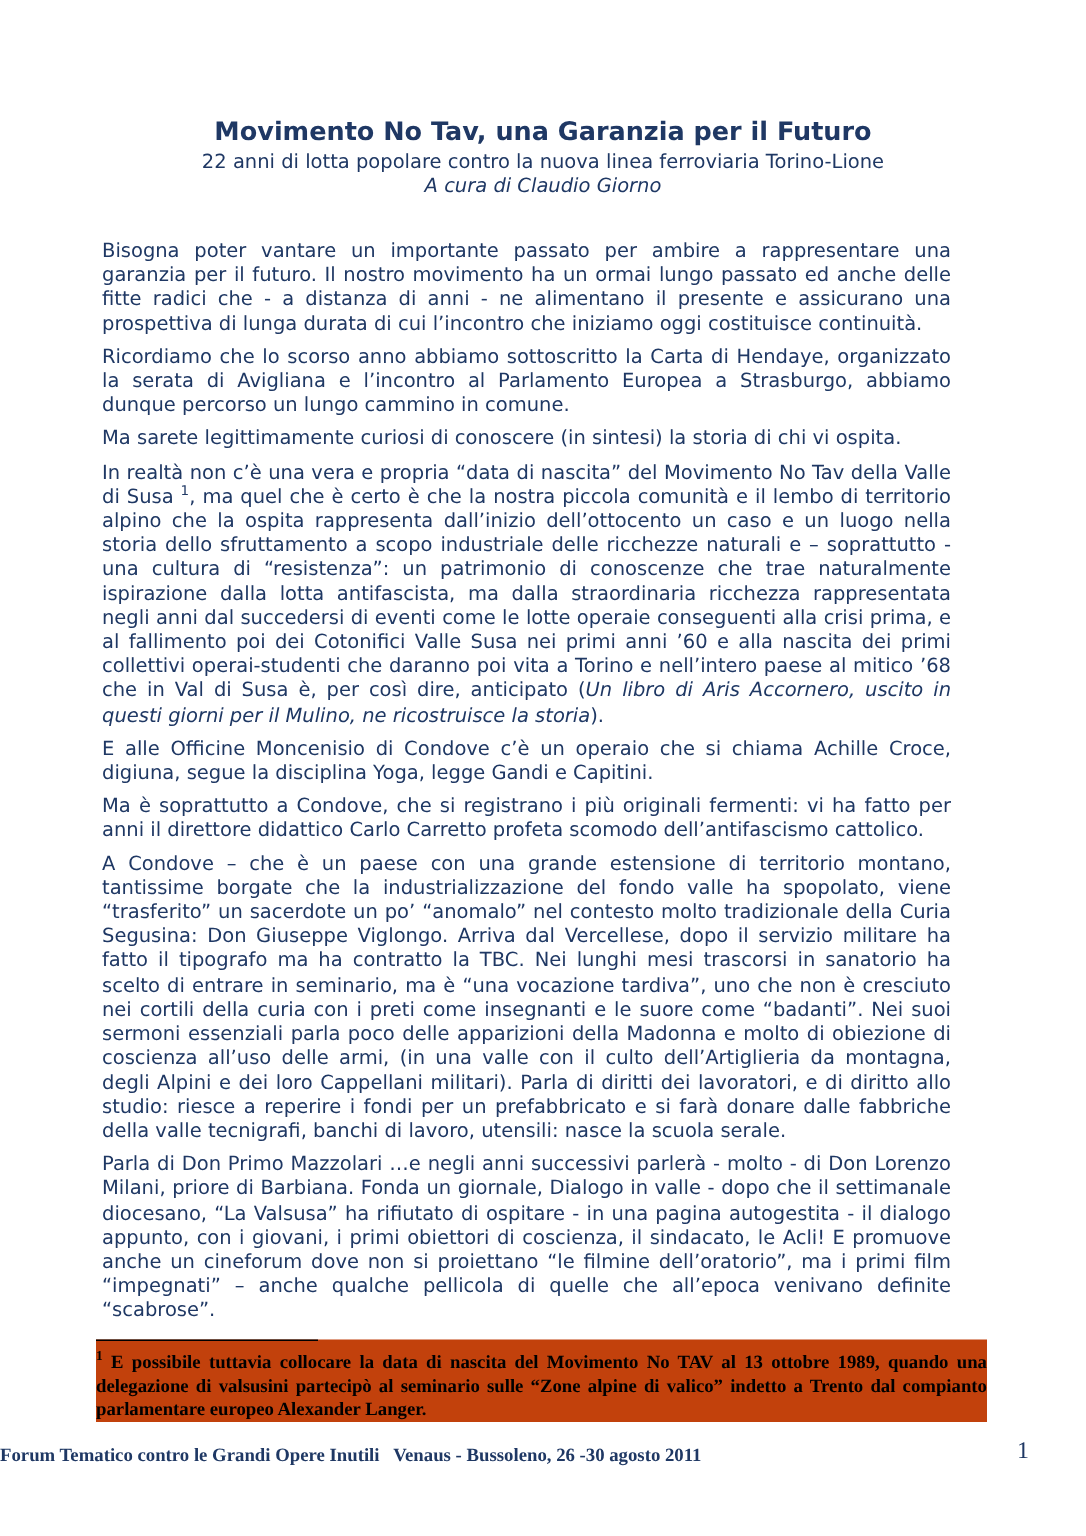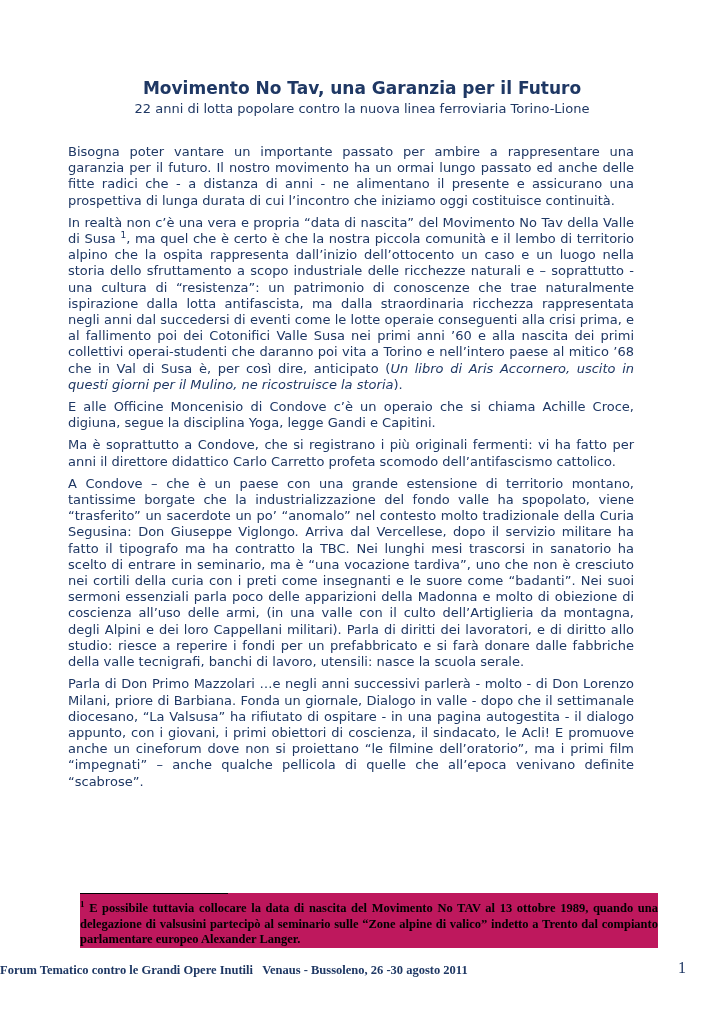--- a/index.html
+++ b/index.html
@@ -47,24 +47,24 @@
     color: #1f3864;
   }
   .body-para .run-italic { font-style: italic; }
   .body-para sup {
     font-size: 9px;
     line-height: 0;
     vertical-align: super;
   }
   .footnote-block {
     position: absolute;
-    left: 80px;
+    left: 64px;
     right: 66px;
     top: 893px;
-    background: #be185d;
+    background: #c2410c;
   }
   .footnote-rule {
     width: 148px;
     height: 0;
     border-top: 1px solid #000000;
     margin-bottom: 7px;
   }
   .footnote {
     font-family: "Liberation Serif", "DejaVu Serif", serif;
     font-weight: bold;
@@ -100,24 +100,27 @@
   }
 </style>
 </head>
 <body>
 
 <div class="page">
 
   <div class="header">
     <h1 class="title">Movimento No Tav, una Garanzia per il Futuro</h1>
     <div class="subtitle">22 anni di lotta popolare contro la nuova linea ferroviaria Torino-Lione</div>
+    <div class="byline">A cura di Claudio Giorno</div>
   </div>
 
   <div class="body" id="paragraphs">
       <p class="body-para"><span>Bisogna poter vantare un importante passato per ambire a rappresentare una garanzia per il futuro. Il nostro movimento ha un ormai lungo passato ed anche delle fitte radici che - a distanza di anni - ne alimentano il presente e assicurano una prospettiva di lunga durata di cui l’incontro che iniziamo oggi costituisce continuità.</span></p>
+      <p class="body-para"><span>Ricordiamo che lo scorso anno abbiamo sottoscritto la Carta di Hendaye, organizzato la serata di Avigliana e l’incontro al Parlamento Europea a Strasburgo, abbiamo dunque percorso un lungo cammino in comune.</span></p>
+      <p class="body-para"><span>Ma sarete legittimamente curiosi di conoscere (in sintesi) la storia di chi vi ospita.</span></p>
       <p class="body-para"><span>In realtà non c’è una vera e propria “data di nascita” del Movimento No Tav della Valle di Susa </span><sup>1</sup><span>, ma quel che è certo è che la nostra piccola comunità e il lembo di territorio alpino che la ospita rappresenta dall’inizio dell’ottocento un caso e un luogo nella storia dello sfruttamento a scopo industriale delle ricchezze naturali e – soprattutto - una cultura di “resistenza”: un patrimonio di conoscenze che trae naturalmente ispirazione dalla lotta antifascista, ma dalla straordinaria ricchezza rappresentata negli anni dal succedersi di eventi come le lotte operaie conseguenti alla crisi prima, e al fallimento poi dei Cotonifici Valle Susa nei primi anni ’60 e alla nascita dei primi collettivi operai-studenti che daranno poi vita a Torino e nell’intero paese al mitico ’68 che in Val di Susa è, per così dire, anticipato (</span><span class="run-italic">Un libro di Aris Accornero, uscito in questi giorni per il Mulino, ne ricostruisce la storia</span><span>).</span></p>
       <p class="body-para"><span>E alle Officine Moncenisio di Condove c’è un operaio che si chiama Achille Croce, digiuna, segue la disciplina Yoga, legge Gandi e Capitini.</span></p>
       <p class="body-para"><span>Ma è soprattutto a Condove, che si registrano i più originali fermenti: vi ha fatto per anni il direttore didattico Carlo Carretto profeta scomodo dell’antifascismo cattolico.</span></p>
       <p class="body-para"><span>A Condove – che è un paese con una grande estensione di territorio montano, tantissime borgate che la industrializzazione del fondo valle ha spopolato, viene “trasferito”  un sacerdote un po’ “anomalo” nel contesto molto tradizionale della Curia Segusina: Don Giuseppe Viglongo. Arriva dal Vercellese, dopo il servizio militare ha fatto il tipografo ma ha contratto la TBC. Nei lunghi mesi trascorsi in sanatorio ha scelto di entrare in seminario, ma è “una vocazione tardiva”, uno che non è cresciuto nei cortili della curia con i preti come insegnanti e le suore come “badanti”. Nei suoi sermoni essenziali parla poco delle apparizioni della Madonna e molto di obiezione di coscienza all’uso delle armi, (in una valle con il culto dell’Artiglieria da montagna, degli Alpini e dei loro Cappellani militari). Parla di diritti dei lavoratori, e di diritto allo studio: riesce a reperire i fondi per un prefabbricato e si farà donare dalle fabbriche della valle  tecnigrafi, banchi di lavoro, utensili: nasce la scuola serale.</span></p>
       <p class="body-para"><span>Parla di Don Primo Mazzolari …e negli anni successivi parlerà - molto - di Don Lorenzo Milani, priore di Barbiana. Fonda un giornale, Dialogo in valle - dopo che il settimanale diocesano, “La Valsusa” ha rifiutato di ospitare - in una pagina autogestita - il dialogo appunto, con i giovani, i primi obiettori di coscienza, il sindacato, le Acli! E promuove anche un cineforum dove non si proiettano “le filmine dell’oratorio”, ma i primi film “impegnati” – anche qualche pellicola di quelle che all’epoca venivano definite “scabrose”.</span></p>
     </div>
 
   <div class="footnote-block">
     <div class="footnote-rule"></div>
     <div class="footnote" id="footnote"><sup>1</sup><span> E possibile tuttavia collocare la data di nascita del Movimento No TAV al 13 ottobre 1989, quando una delegazione di valsusini partecipò al seminario sulle “Zone alpine di valico” indetto a Trento dal compianto parlamentare europeo Alexander Langer.</span></div>

